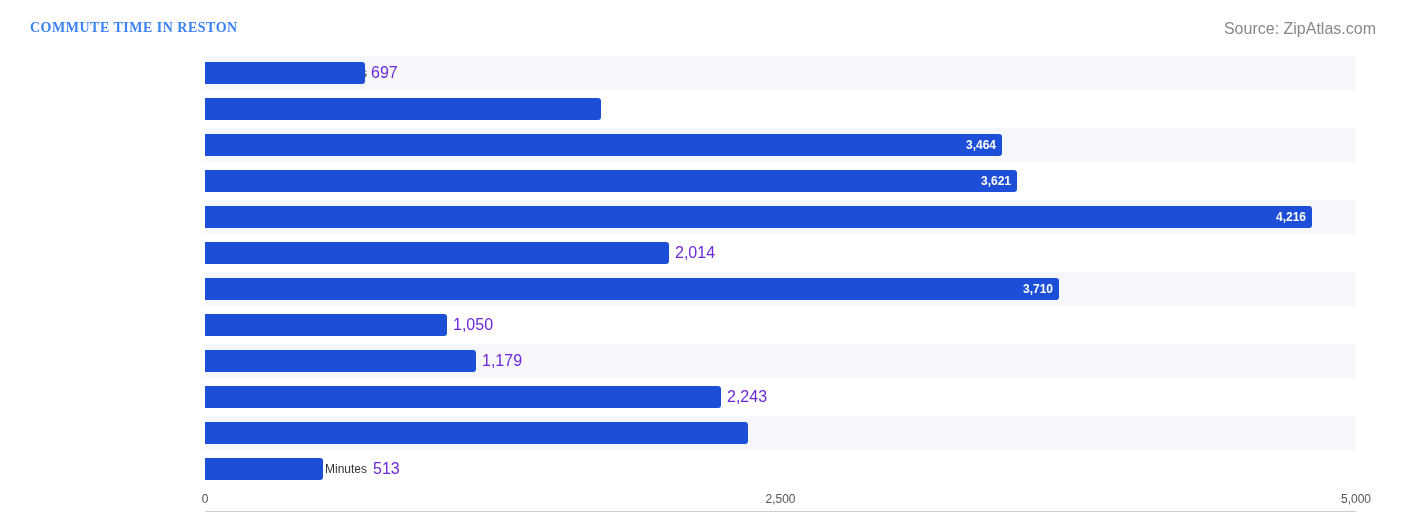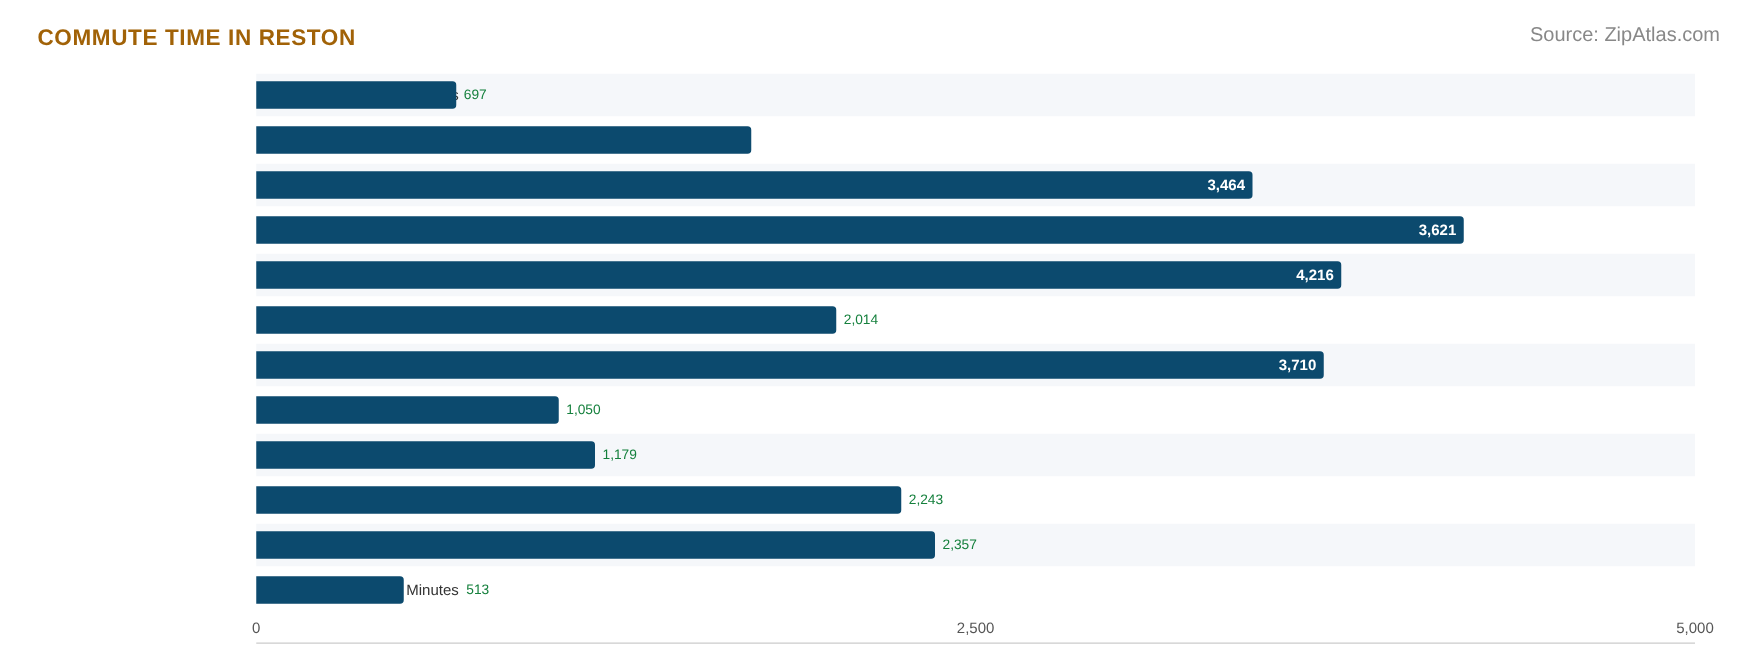--- a/index.html
+++ b/index.html
@@ -10,24 +10,25 @@
       min-height: 522px;
       padding: 20px 30px 40px 30px;
     }
     .header {
       display: flex;
       justify-content: space-between;
       align-items: flex-start;
       margin-bottom: 18px;
     }
     .chart-title {
-      font-size: 18px;
+      font-size: 14px;
       font-weight: bold;
-      color: #a16207;
+      color: #3b82f6;
       letter-spacing: 0.5px;
+      font-family: Liberation Serif, serif;
     }
     .source {
       font-size: 16px;
       color: #888;
     }
     .chart-area {
       position: relative;
       padding-left: 175px;
       padding-right: 20px;
     }
@@ -56,31 +57,31 @@
     }
     .bar-container {
       flex: 1;
       height: 100%;
       display: flex;
       align-items: center;
       position: relative;
     }
     .bar {
       height: 22px;
-      background: #0c4a6e;
+      background: #1d4ed8;
       border-radius: 0 3px 3px 0;
       position: relative;
       display: flex;
       align-items: center;
     }
     .bar-value {
       position: absolute;
       right: -45px;
-      font-size: 11px;
-      color: #15803d;
+      font-size: 16px;
+      color: #6d28d9;
       white-space: nowrap;
     }
     .bar-value-inside {
       position: absolute;
       right: 6px;
       font-size: 12px;
       color: #fff;
       font-weight: bold;
       white-space: nowrap;
     }
@@ -140,30 +141,30 @@
       <div class="bar-container">
         <div class="bar" style="width:797px;">
           <span class="bar-value-inside">3,464</span>
         </div>
 
       </div>
     </div>
       <div class="bar-row">
       <span class="bar-label">15 to 19 Minutes</span>
       <div class="bar-container">
-        <div class="bar" style="width:966px;">
+        <div class="bar" style="width:812px;">
           <span class="bar-value-inside">3,621</span>
         </div>
 
       </div>
     </div>
       <div class="bar-row">
       <span class="bar-label">20 to 24 Minutes</span>
       <div class="bar-container">
-        <div class="bar" style="width:868px;padding-left:48px;">
+        <div class="bar" style="width:1107px;padding-left:48px;">
           <span class="bar-value-inside">4,216</span>
         </div>
 
       </div>
     </div>
       <div class="bar-row">
       <span class="bar-label">25 to 29 Minutes</span>
       <div class="bar-container">
         <div class="bar" style="width:464px;">
           
@@ -206,21 +207,20 @@
         </div>
         <span class="bar-value" style="left:522px; position:absolute;">2,243</span>
       </div>
     </div>
       <div class="bar-row">
       <span class="bar-label">60 to 89 Minutes</span>
       <div class="bar-container">
         <div class="bar" style="width:543px;">
           
         </div>
-        <span class="bar-value" style="left:549px; position:absolute;">2,357</span>
       </div>
     </div>
       <div class="bar-row">
       <span class="bar-label">90 or more Minutes</span>
       <div class="bar-container">
         <div class="bar" style="width:118px;">
           
         </div>
         <span class="bar-value" style="left:124px; position:absolute;padding-left:44px;">513</span>
       </div>

